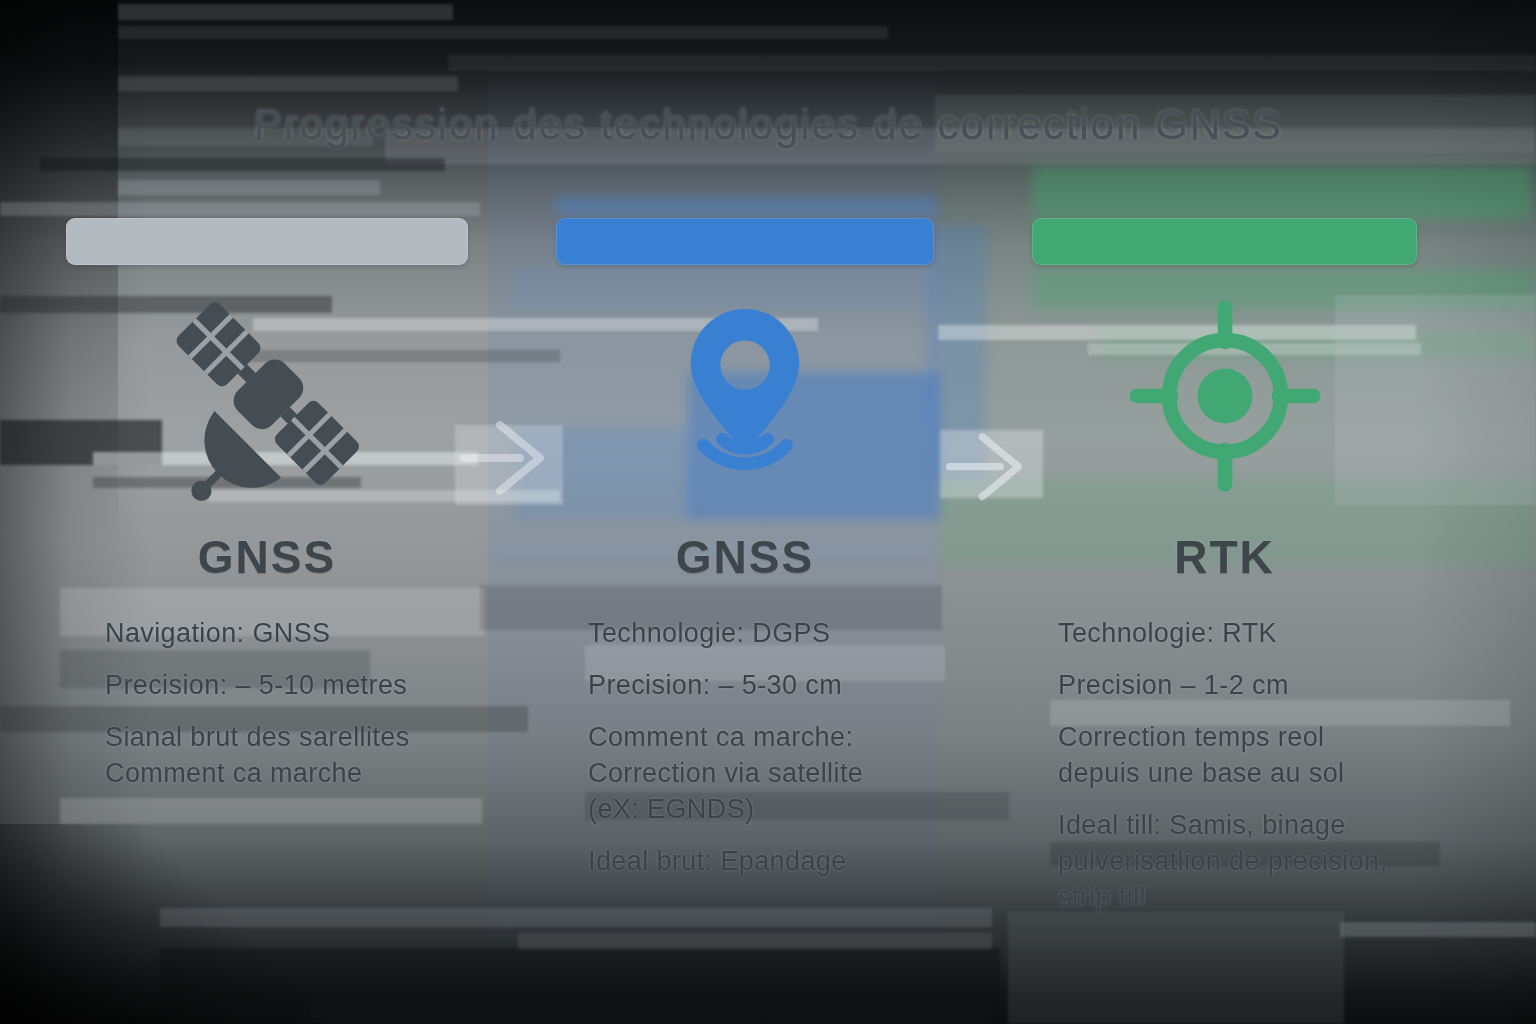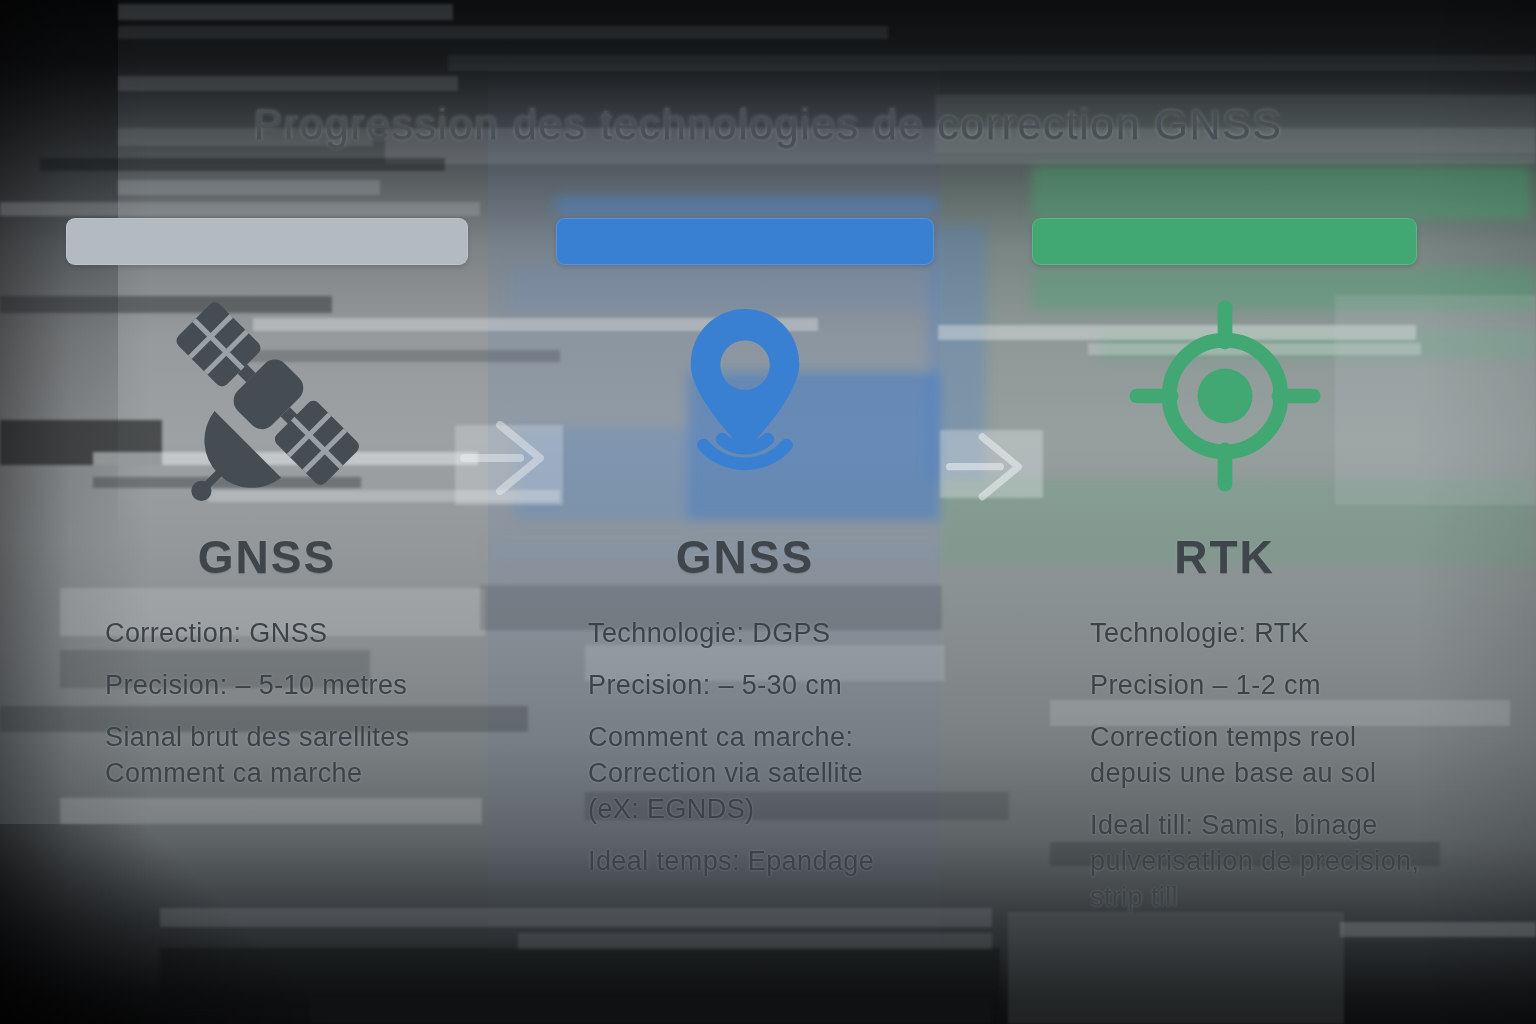--- a/index.html
+++ b/index.html
@@ -46,21 +46,21 @@
   .col-dgps .col-icon { top:301px; width:158px; color:var(--dgps-accent,#3a80d2); }
   .col-rtk  .col-icon { top:298px; width:196px; color:var(--rtk-accent,#41a874); }
 
   .col-heading { position:absolute; left:0; right:0; top:530px; margin:0; text-align:center;
     font-size:46px; font-weight:700; letter-spacing:2px; color:var(--heading-text,#3e464b);
     text-shadow:0 0 3px rgba(220,224,227,0.25), 0 1px 1px rgba(25,28,30,0.3); }
 
   .col-lines { position:absolute; top:615px; }
   .col-gnss .col-lines { left:39px; }
   .col-dgps .col-lines { left:32px; }
-  .col-rtk  .col-lines { left:26px;margin-left:32px; }
+  .col-rtk  .col-lines { left:26px; }
   .para { margin:0 0 16px 0; }
   .line { display:block; white-space:nowrap; font-size:27px; line-height:36px;
     letter-spacing:0.4px; color:var(--body-text,#3c4348);
     text-shadow:0 0 3px rgba(215,220,223,0.28); }
 
   
   .arrow { position:absolute; }
   .arrow svg { display:block; }
   .arrow-1 { left:458px; top:413px; opacity:0.42; }
   .arrow-2 { left:944px; top:426px; opacity:0.50; }
@@ -151,21 +151,21 @@
         <g fill="currentColor">
           <path d="M58 118 A47 47 0 0 0 124 184 Z"></path>
           <circle cx="45" cy="197" r="10"></circle>
         </g>
         <line x1="68" y1="174" x2="50" y2="192" stroke="currentColor" stroke-width="8" stroke-linecap="round"></line>
       </svg>
     </div>
     <h2 class="col-heading">GNSS</h2>
     <div class="col-lines">
       <p class="para">
-          <span class="line">Correction: GNSS</span>
+          <span class="line">Navigation: GNSS</span>
         </p>
       <p class="para">
           <span class="line">Precision: – 5-10 metres</span>
         </p>
       <p class="para">
         <span class="line">Sianal brut des sarellites</span>
         <span class="line">Comment ca marche</span>
       </p>
     </div>
   </section>
@@ -188,21 +188,21 @@
         </p>
       <p class="para">
           <span class="line">Precision: – 5-30 cm</span>
         </p>
       <p class="para">
         <span class="line">Comment ca marche:</span>
         <span class="line">Correction via satellite</span>
         <span class="line">(eX: EGNDS)</span>
       </p>
       <p class="para">
-        <span class="line">Ideal temps: Epandage</span>
+        <span class="line">Ideal brut: Epandage</span>
       </p>
     </div>
   </section>
 
   <section class="col col-rtk">
     <div class="col-bar"></div>
     <div class="col-icon">
       <svg viewBox="0 0 200 200" xmlns="http://www.w3.org/2000/svg">
         <g stroke="currentColor" fill="none" stroke-width="15" stroke-linecap="round">
           <circle cx="100" cy="100" r="57"></circle>

